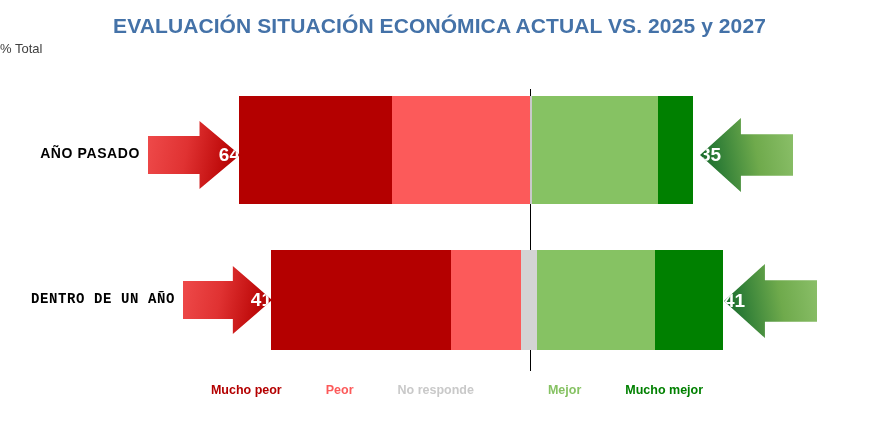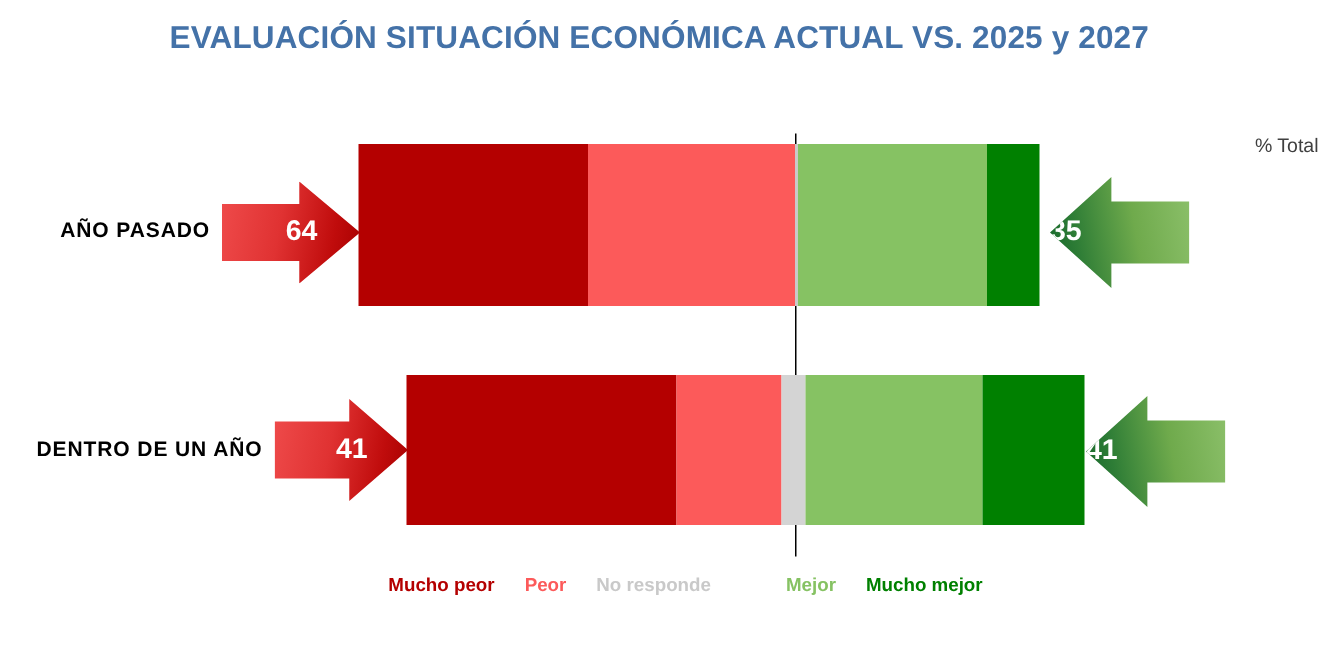--- a/index.html
+++ b/index.html
@@ -34,25 +34,24 @@
     font-weight: 700;
     letter-spacing: 0.1px;
     color: #4472a8;
     white-space: nowrap;
   }
   .chart-subtitle {
     position: absolute;
     left: 0;
     top: 41px;
     width: 879px;
-    text-align: right;
+    text-align: left;
     font-size: 13px;
     font-weight: 400;
     color: #3f3f3f;
-    margin-top: 48px;
   }
 
   
   .center-line {
     position: absolute;
     left: 530px;
     top: 89px;
     width: 1px;
     height: 282px;
     background: #000000;
@@ -62,21 +61,21 @@
   .row-label {
     position: absolute;
     font-size: 14px;
     font-weight: bold;
     letter-spacing: 0.6px;
     color: #000;
     white-space: nowrap;
     text-align: right;
   }
   .row-label.r1 { left: 0px; top: 145px; width: 140px; }
-  .row-label.r2 { left: 0px; top: 291px; width: 175px; }
+  .row-label.r2 { left: 0px; top: 291px; width: 175px; font-family: Liberation Mono, monospace; }
 
   
   .bar {
     position: absolute;
     display: flex;
     flex-direction: row;
     align-items: stretch;
   }
   .bar.r1 { left: 239px; top: 96px; width: 454px; height: 108px; }
   .bar.r2 { left: 271px; top: 250px; width: 452px; height: 100px; }
@@ -85,21 +84,21 @@
   
   .arrow {
     position: absolute;
     display: flex;
     align-items: center;
     color: #ffffff;
     font-size: 19px;
     font-weight: bold;
   }
   .arrow-right {
-    justify-content: center;
+    justify-content: flex-end;
     padding-left: 14px;
     box-sizing: border-box;
     background: linear-gradient(100deg, #ef4b4b 0%, #e03232 42%, #c00c0c 78%, #a60000 100%);
     clip-path: polygon(0% 22%, 56% 22%, 56% 0%, 100% 50%, 56% 100%, 56% 78%, 0% 78%);
   }
   .arrow-left {
     padding-right: 16px;
     box-sizing: border-box;
     background: linear-gradient(260deg, #8cc06a 0%, #6faa4c 40%, #2e7d36 78%, #14652a 100%);
     clip-path: polygon(100% 22%, 44% 22%, 44% 0%, 0% 50%, 44% 100%, 44% 78%, 100% 78%);
@@ -117,21 +116,21 @@
     width: 879px;
     display: flex;
     justify-content: center;
     align-items: center;
   }
   .legend-item {
     font-size: 12.5px;
     font-weight: bold;
     white-space: nowrap;
   }
-  .legend-item + .legend-item { margin-left: 20px; }
+  .legend-item + .legend-item { margin-left: 44px; }
 </style>
 </head>
 <body>
 
 <div class="chart-root">
 
   <div class="chart-title">EVALUACIÓN SITUACIÓN ECONÓMICA ACTUAL VS. 2025 y 2027</div>
   <div class="chart-subtitle">% Total</div>
 
   <div class="center-line"></div>

